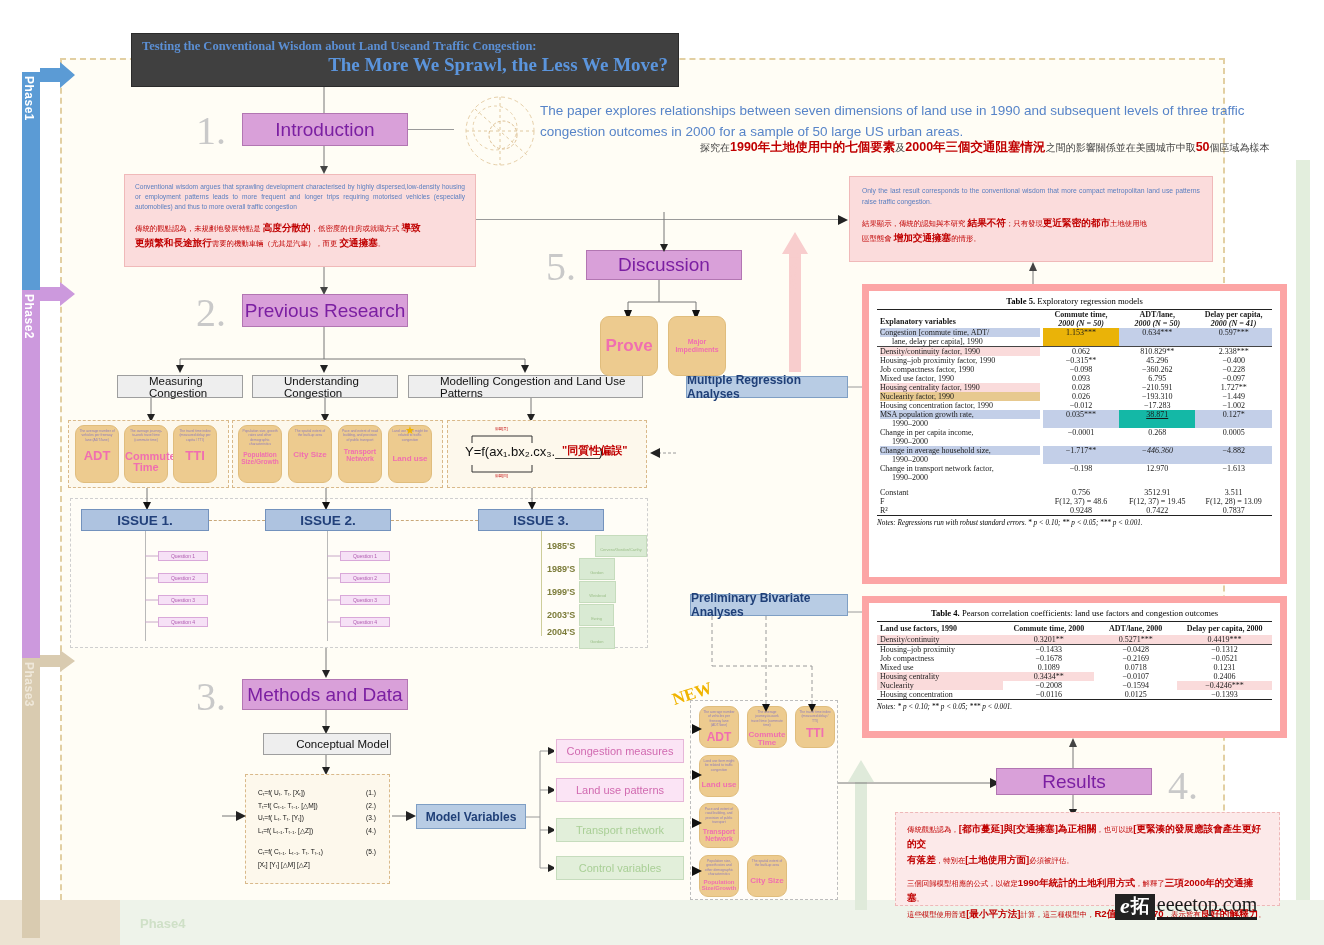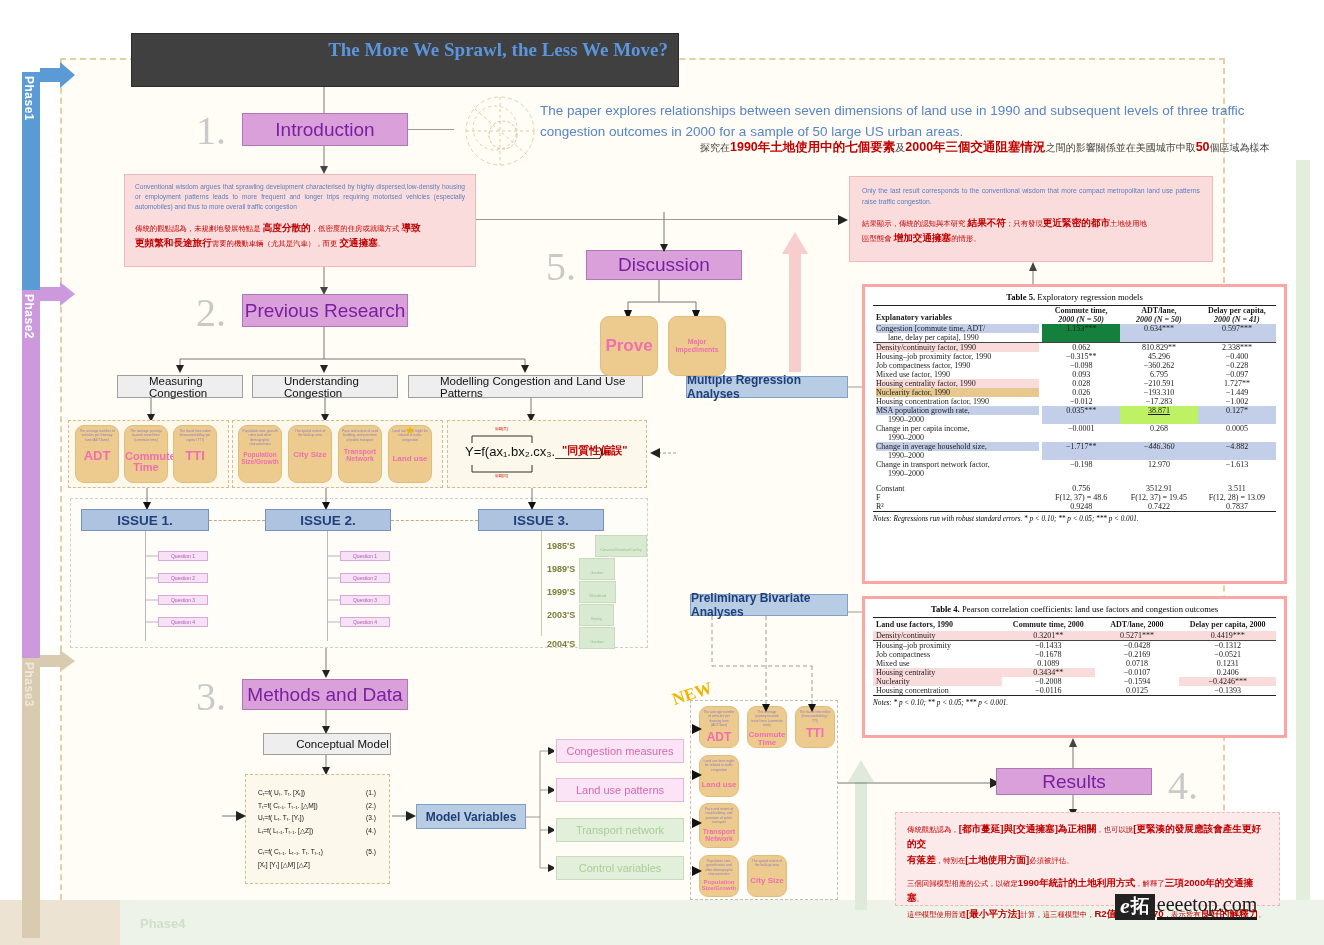--- a/index.html
+++ b/index.html
@@ -36,21 +36,21 @@
   .yeartag{color:#7c7c3a;font-size:9px;font-weight:600;}
   .greentag{background:#d9ead3;border:1px solid #c6dcbd;}
   .greentag span{color:#9dc08a;font-size:4px;}
   .pinkcap{background:#fbe4f5;border:1px solid #e6b6d8;color:#d16ab0;font-size:11px;
            display:flex;align-items:center;justify-content:center;}
   .greencap{background:#e2efda;border:1px solid #c6dcbd;color:#a9cf96;font-size:11px;
             display:flex;align-items:center;justify-content:center;}
   .dashzone{border:1px dashed #d9b98a;background:#fdf8ec;}
   .dashzone2{border:1px dashed #cfcfcf;background:#fffdf7;}
   
-  .tblwrap{background:#ffffff;border:3px solid #fca5a5;}
+  .tblwrap{background:#ffffff;border:7px solid #fca5a5;}
   table.paper{border-collapse:collapse;width:100%;
               font-family:"Liberation Serif","DejaVu Serif",serif;font-size:8px;color:#1a1a1a;}
   table.paper td,table.paper th{padding:0px 3px;vertical-align:top;}
   .tcap{text-align:center;font-size:8.6px;font-family:"Liberation Serif","DejaVu Serif",serif;padding:2px 0 3px;}
   .tcap b{font-weight:bold;}
   .rule-t{border-top:1.4px solid #222;}
   .rule-b{border-bottom:1.4px solid #222;}
   .rule-m{border-bottom:.8px solid #444;}
   .num{text-align:center;}
   .notes{font-size:7.2px;font-family:"Liberation Serif","DejaVu Serif",serif;padding-top:3px;}
@@ -107,20 +107,21 @@
       </svg>
   </div>
   <div class="abs" style="left:782px;top:232px;">
     <svg width="26" height="140">
         <polygon points="7,140 7,22 0,22 13,0 26,22 19,22 19,140" fill="#f8cdcd"></polygon>
       </svg>
   </div>
   <div class="abs phasearrow" style="left:787px;top:248px;">Phase5</div>
 
   <div class="abs hdrbar" style="left:131px;top:33px;width:548px;height:54px;padding:5px 10px;">
+    <div class="hdr-l1">Testing the Conventional Wisdom about Land Useand Traffic Congestion:</div>
     <div class="hdr-l2">The More We Sprawl, the Less We Move?</div>
   </div>
 
   <div class="abs" style="left:316px;top:87px;">
     <svg width="20" height="38">
         <line x1="8" y1="0" x2="8" y2="30" stroke="#777" stroke-width="1"></line>
         <polygon points="4,30 12,30 8,38" fill="#444"></polygon>
       </svg>
   </div>
 
@@ -376,21 +377,21 @@
     <span class="greentag" style="padding:1px 10px;"><span>Gordon</span></span>
   </div>
   <div class="abs" style="left:547px;top:581px;display:flex;align-items:center;gap:4px;">
     <span class="yeartag">1999'S</span>
     <span class="greentag" style="padding:1px 9px;"><span>Weisbrod</span></span>
   </div>
   <div class="abs" style="left:547px;top:604px;display:flex;align-items:center;gap:4px;">
     <span class="yeartag">2003'S</span>
     <span class="greentag" style="padding:1px 11px;"><span>Ewing</span></span>
   </div>
-  <div class="abs" style="left:547px;top:627px;display:flex;align-items:flex-end;gap:4px;">
+  <div class="abs" style="left:547px;top:627px;display:flex;align-items:flex-start;gap:4px;">
     <span class="yeartag">2004'S</span>
     <span class="greentag" style="padding:1px 10px;"><span>Gordon</span></span>
   </div>
 
   <div class="abs" style="left:319px;top:648px;">
     <svg width="14" height="30">
         <line x1="7" y1="0" x2="7" y2="22" stroke="#777" stroke-width="1"></line>
         <polygon points="3,22 11,22 7,30" fill="#222"></polygon>
       </svg>
   </div>
@@ -612,21 +613,21 @@
             <div style="font-style:italic;">2000 (N = 41)</div>
           </th>
         </tr>
       </thead>
       <tbody id="t5body">
           <tr class="rule-m">
             <td style="text-align: left;">
               <div style="background: rgb(195, 207, 232);">Congestion [commute time, ADT/</div>
               <div style="padding-left: 12px;">lane, delay per capita], 1990</div>
             </td>
-            <td class="num" style="background: #15803d;">1.153***</td>
+            <td class="num" style="background: #eab308;">1.153***</td>
             <td class="num" style="background: rgb(195, 207, 232);">0.634***</td>
             <td class="num" style="background: rgb(195, 207, 232);">0.597***</td>
           </tr>
           <tr>
             <td style="text-align: left;">
               <div style="background: rgb(250, 219, 219);">Density/continuity factor, 1990</div>
             </td>
             <td class="num">0.062</td>
             <td class="num">810.829**</td>
             <td class="num">2.338***</td>
@@ -678,21 +679,21 @@
             <td class="num">−0.012</td>
             <td class="num">−17.283</td>
             <td class="num">−1.002</td>
           </tr>
           <tr>
             <td style="text-align: left;">
               <div style="background: rgb(195, 207, 232);">MSA population growth rate,</div>
               <div style="padding-left: 12px;">1990–2000</div>
             </td>
             <td class="num" style="background: rgb(195, 207, 232);">0.035***</td>
-            <td class="num" style="background: #bef264; text-decoration: underline;">38.871</td>
+            <td class="num" style="background: #14b8a6; text-decoration: underline;">38.871</td>
             <td class="num" style="background: rgb(195, 207, 232);">0.127*</td>
           </tr>
           <tr>
             <td style="text-align: left;">
               <div>Change in per capita income,</div>
               <div style="padding-left: 12px;">1990–2000</div>
             </td>
             <td class="num">−0.0001</td>
             <td class="num">0.268</td>
             <td class="num">0.0005</td>

